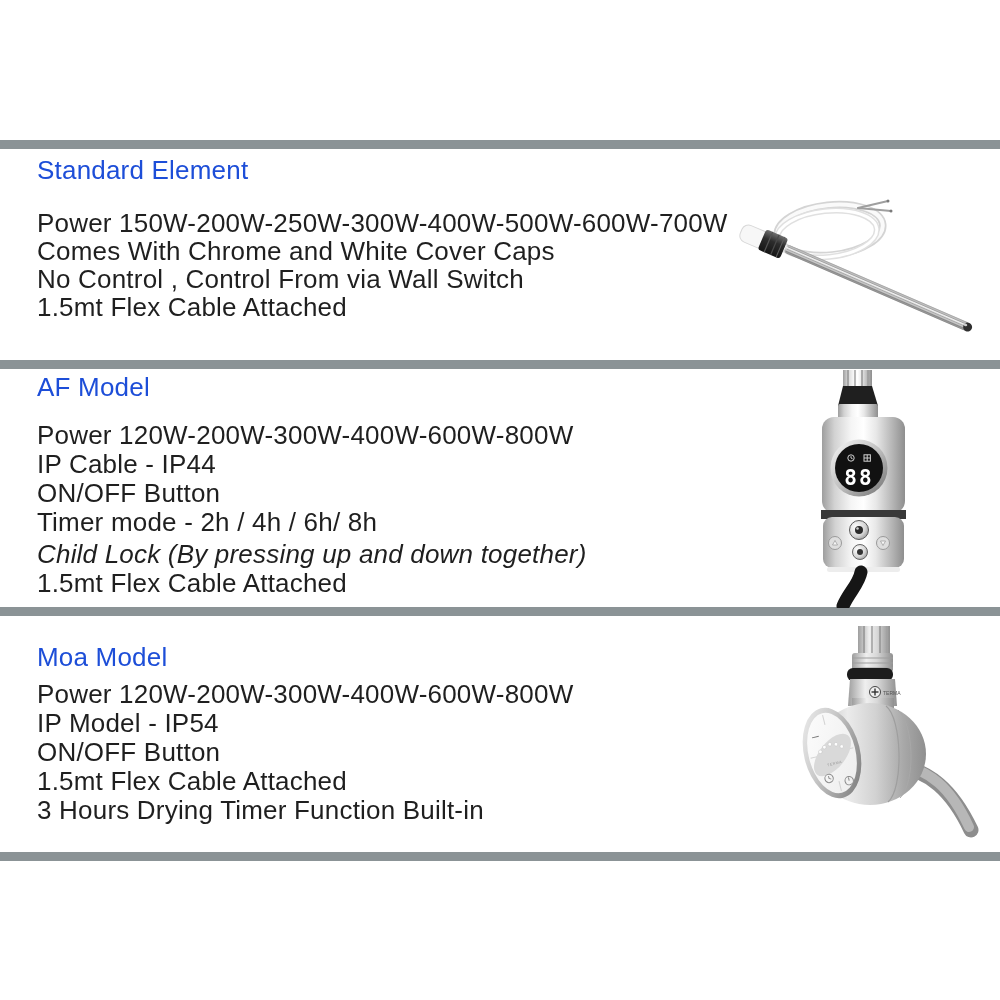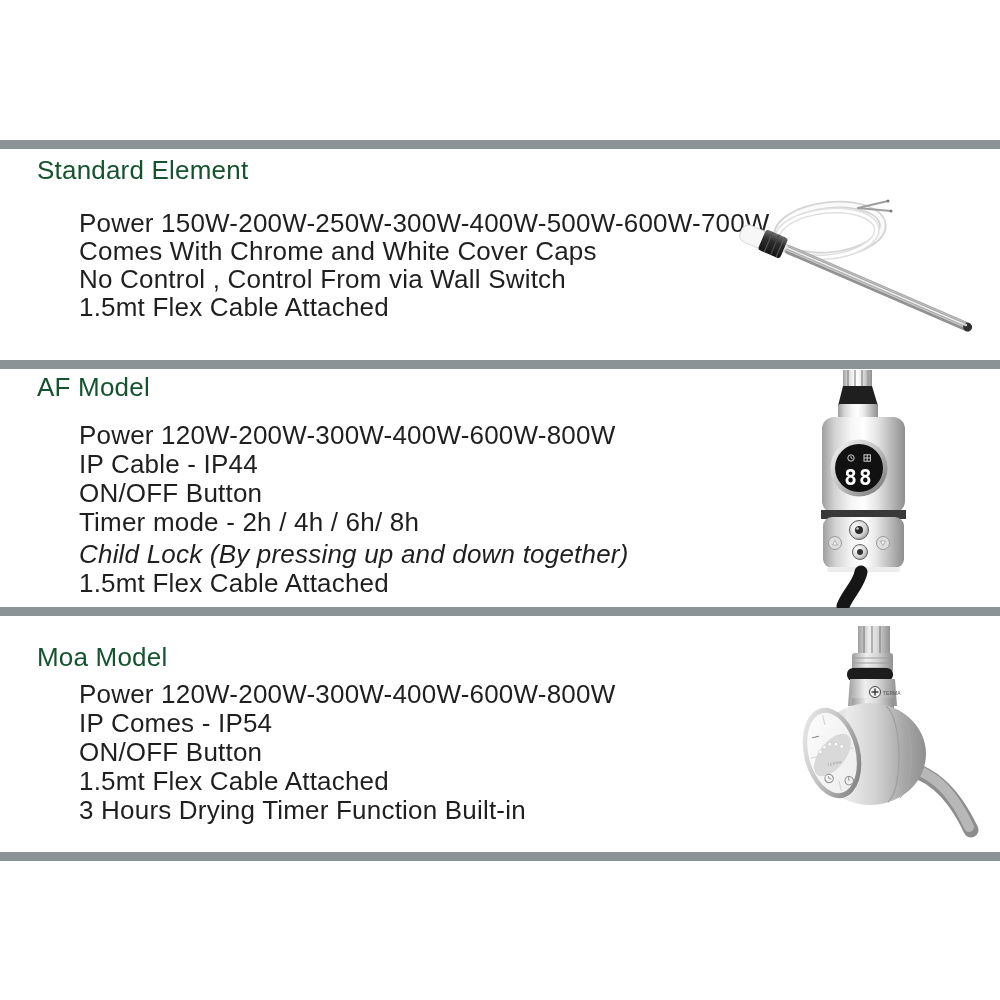--- a/index.html
+++ b/index.html
@@ -3,23 +3,23 @@
 <meta charset="utf-8">
 <style>
   html,body{margin:0;padding:0;background:#fff;}
   #canvas{
     position:relative;width:1000px;height:1000px;background:#ffffff;
     font-family:"Liberation Sans", sans-serif;color:#1f1f1f;overflow:hidden;
   }
   .divider{position:absolute;left:0;width:1000px;height:9px;background:#8b9396;}
   .section-title{
     position:absolute;left:37px;font-size:26px;line-height:28px;
-    letter-spacing:0.2px;white-space:nowrap;color:#14532d;
+    letter-spacing:0.2px;white-space:nowrap;color:#1d4ed8;
   }
-  .spec-list{position:absolute;left:37px;letter-spacing:0.2px;margin-left:42px;}
+  .spec-list{position:absolute;left:37px;letter-spacing:0.2px;}
   .spec-line{font-size:26px;white-space:nowrap;color:#1f1f1f;}
   .lh28 .spec-line{line-height:28px;}
   .lh29 .spec-line{line-height:29px;}
   .gap-before{margin-top:3px;font-style:italic;}
   .photo{position:absolute;}
 </style>
 </head>
 <body>
 
 <div id="canvas">
@@ -170,21 +170,21 @@
       </g>
       <rect x="12" y="199" width="73" height="5" rx="2.5" fill="#ededed"></rect>
       <path d="M 46,204 C 44,216 34,224 28,238" fill="none" stroke="#161616" stroke-width="13" stroke-linecap="round"></path>
     </svg>
   </div>
 
   <div>
     <div class="section-title" style="top:643px">Moa Model</div>
     <div class="spec-list lh29" style="top:680px">
       <div class="spec-line">Power 120W-200W-300W-400W-600W-800W</div>
-      <div class="spec-line">IP Comes - IP54</div>
+      <div class="spec-line">IP Model - IP54</div>
       <div class="spec-line">ON/OFF Button</div>
       <div class="spec-line">1.5mt Flex Cable Attached</div>
       <div class="spec-line">3 Hours Drying Timer Function Built-in</div>
     </div>
 
     <svg class="photo" style="left:790px;top:618px" width="200" height="235" viewBox="0 0 200 235">
       <defs>
         <linearGradient id="bodyG" x1="0" y1="0" x2="1" y2="0">
           <stop offset="0" stop-color="#b9b9b9"></stop>
             <stop offset="0.3" stop-color="#ebebeb"></stop>

